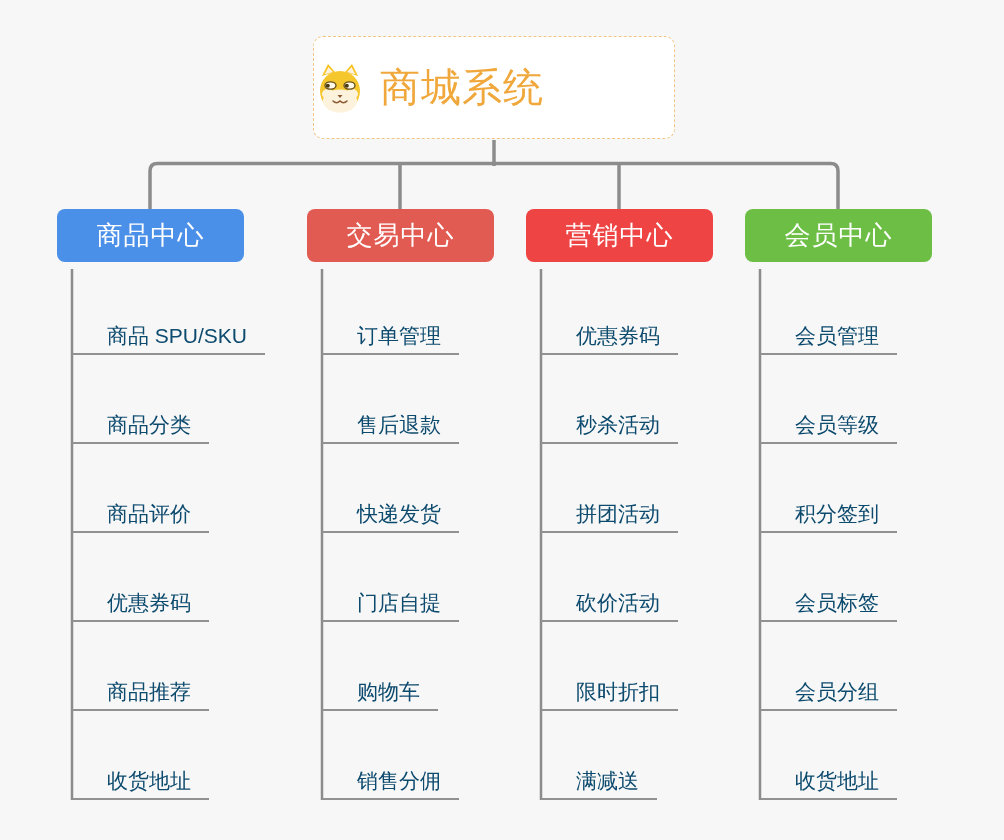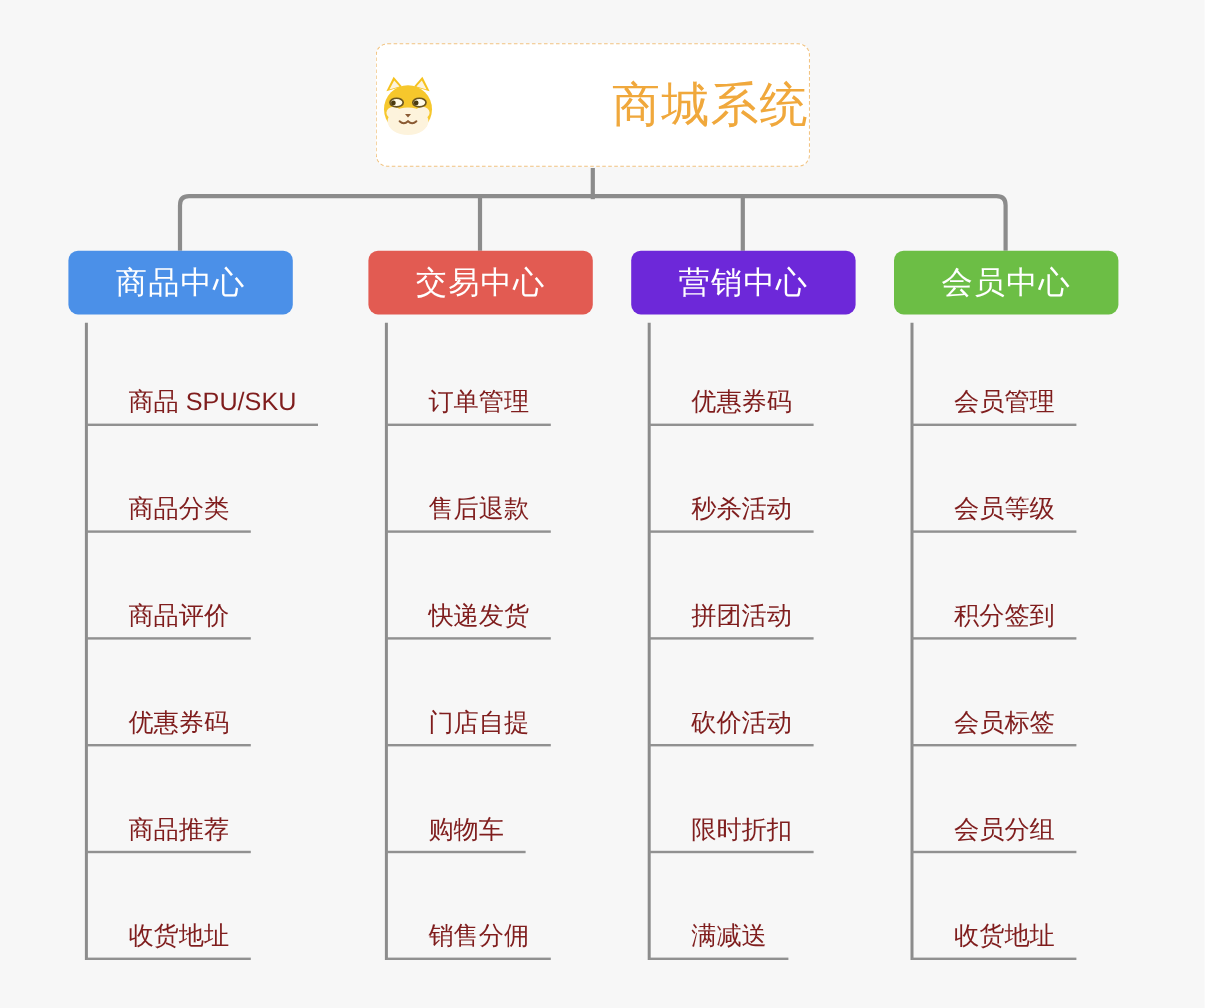--- a/index.html
+++ b/index.html
@@ -8,36 +8,36 @@
     position:relative;width:1004px;height:840px;
     background:#f7f7f7;overflow:hidden;
   }
   .connectors{position:absolute;left:0;top:0;pointer-events:none;}
 
   
   .root{
     position:absolute;left:313px;top:36px;width:362px;height:103px;
     background:#ffffff;border:1px dashed #f2c482;border-radius:10px;
     box-sizing:border-box;
-    display:flex;align-items:center;justify-content:space-between;gap:14px;
+    display:flex;align-items:center;justify-content:flex-start;gap:14px;
   }
   .root-title{font-size:40px;color:#f0a83c;letter-spacing:1px;white-space:nowrap;}
   .root-icon{width:52px;height:50px;flex:0 0 auto;}
 
   
   .branch{
     position:absolute;top:209px;width:187px;height:53px;border-radius:8px;
     color:#ffffff;font-size:26px;display:flex;align-items:center;justify-content:center;
     white-space:nowrap;letter-spacing:1px;
   }
   .b1{left:57px;} .b2{left:307px;} .b3{left:526px;} .b4{left:745px;}
 
   
   .child{
-    position:absolute;font-size:21px;line-height:34px;color:#7f1d1d;
+    position:absolute;font-size:21px;line-height:34px;color:#0c4a6e;
     padding:0 18px 0 35px;border-bottom:2px solid #919191;white-space:nowrap;
   }
   .c1{left:72px;} .c2{left:322px;} .c3{left:541px;} .c4{left:760px;}
   .r1{top:319px;} .r2{top:408px;} .r3{top:497px;} .r4{top:586px;} .r5{top:675px;} .r6{top:764px;}
 </style>
 </head>
 <body>
 
 <div class="canvas">
 
@@ -79,21 +79,21 @@
 
       <path d="M23.5 32 H28.5 L26 35 Z" fill="#8a5a33"></path>
 
       <path d="M19 38 Q22.5 41.5 26 38 Q29.5 41.5 33 38" stroke="#8a5a33" stroke-width="1.6" fill="none" stroke-linecap="round"></path>
     </svg>
     <span class="root-title">商城系统</span>
   </div>
 
   <div class="branch b1" style="background-color: rgb(75, 144, 232);">商品中心</div>
   <div class="branch b2" style="background-color: rgb(226, 91, 82);">交易中心</div>
-  <div class="branch b3" style="background-color: #6d28d9;">营销中心</div>
+  <div class="branch b3" style="background-color: #ef4444;">营销中心</div>
   <div class="branch b4" style="background-color: rgb(108, 190, 69);">会员中心</div>
 
   <div class="child c1 r1">商品 SPU/SKU</div>
   <div class="child c1 r2">商品分类</div>
   <div class="child c1 r3">商品评价</div>
   <div class="child c1 r4">优惠券码</div>
   <div class="child c1 r5">商品推荐</div>
   <div class="child c1 r6">收货地址</div>
 
   <div class="child c2 r1">订单管理</div>

